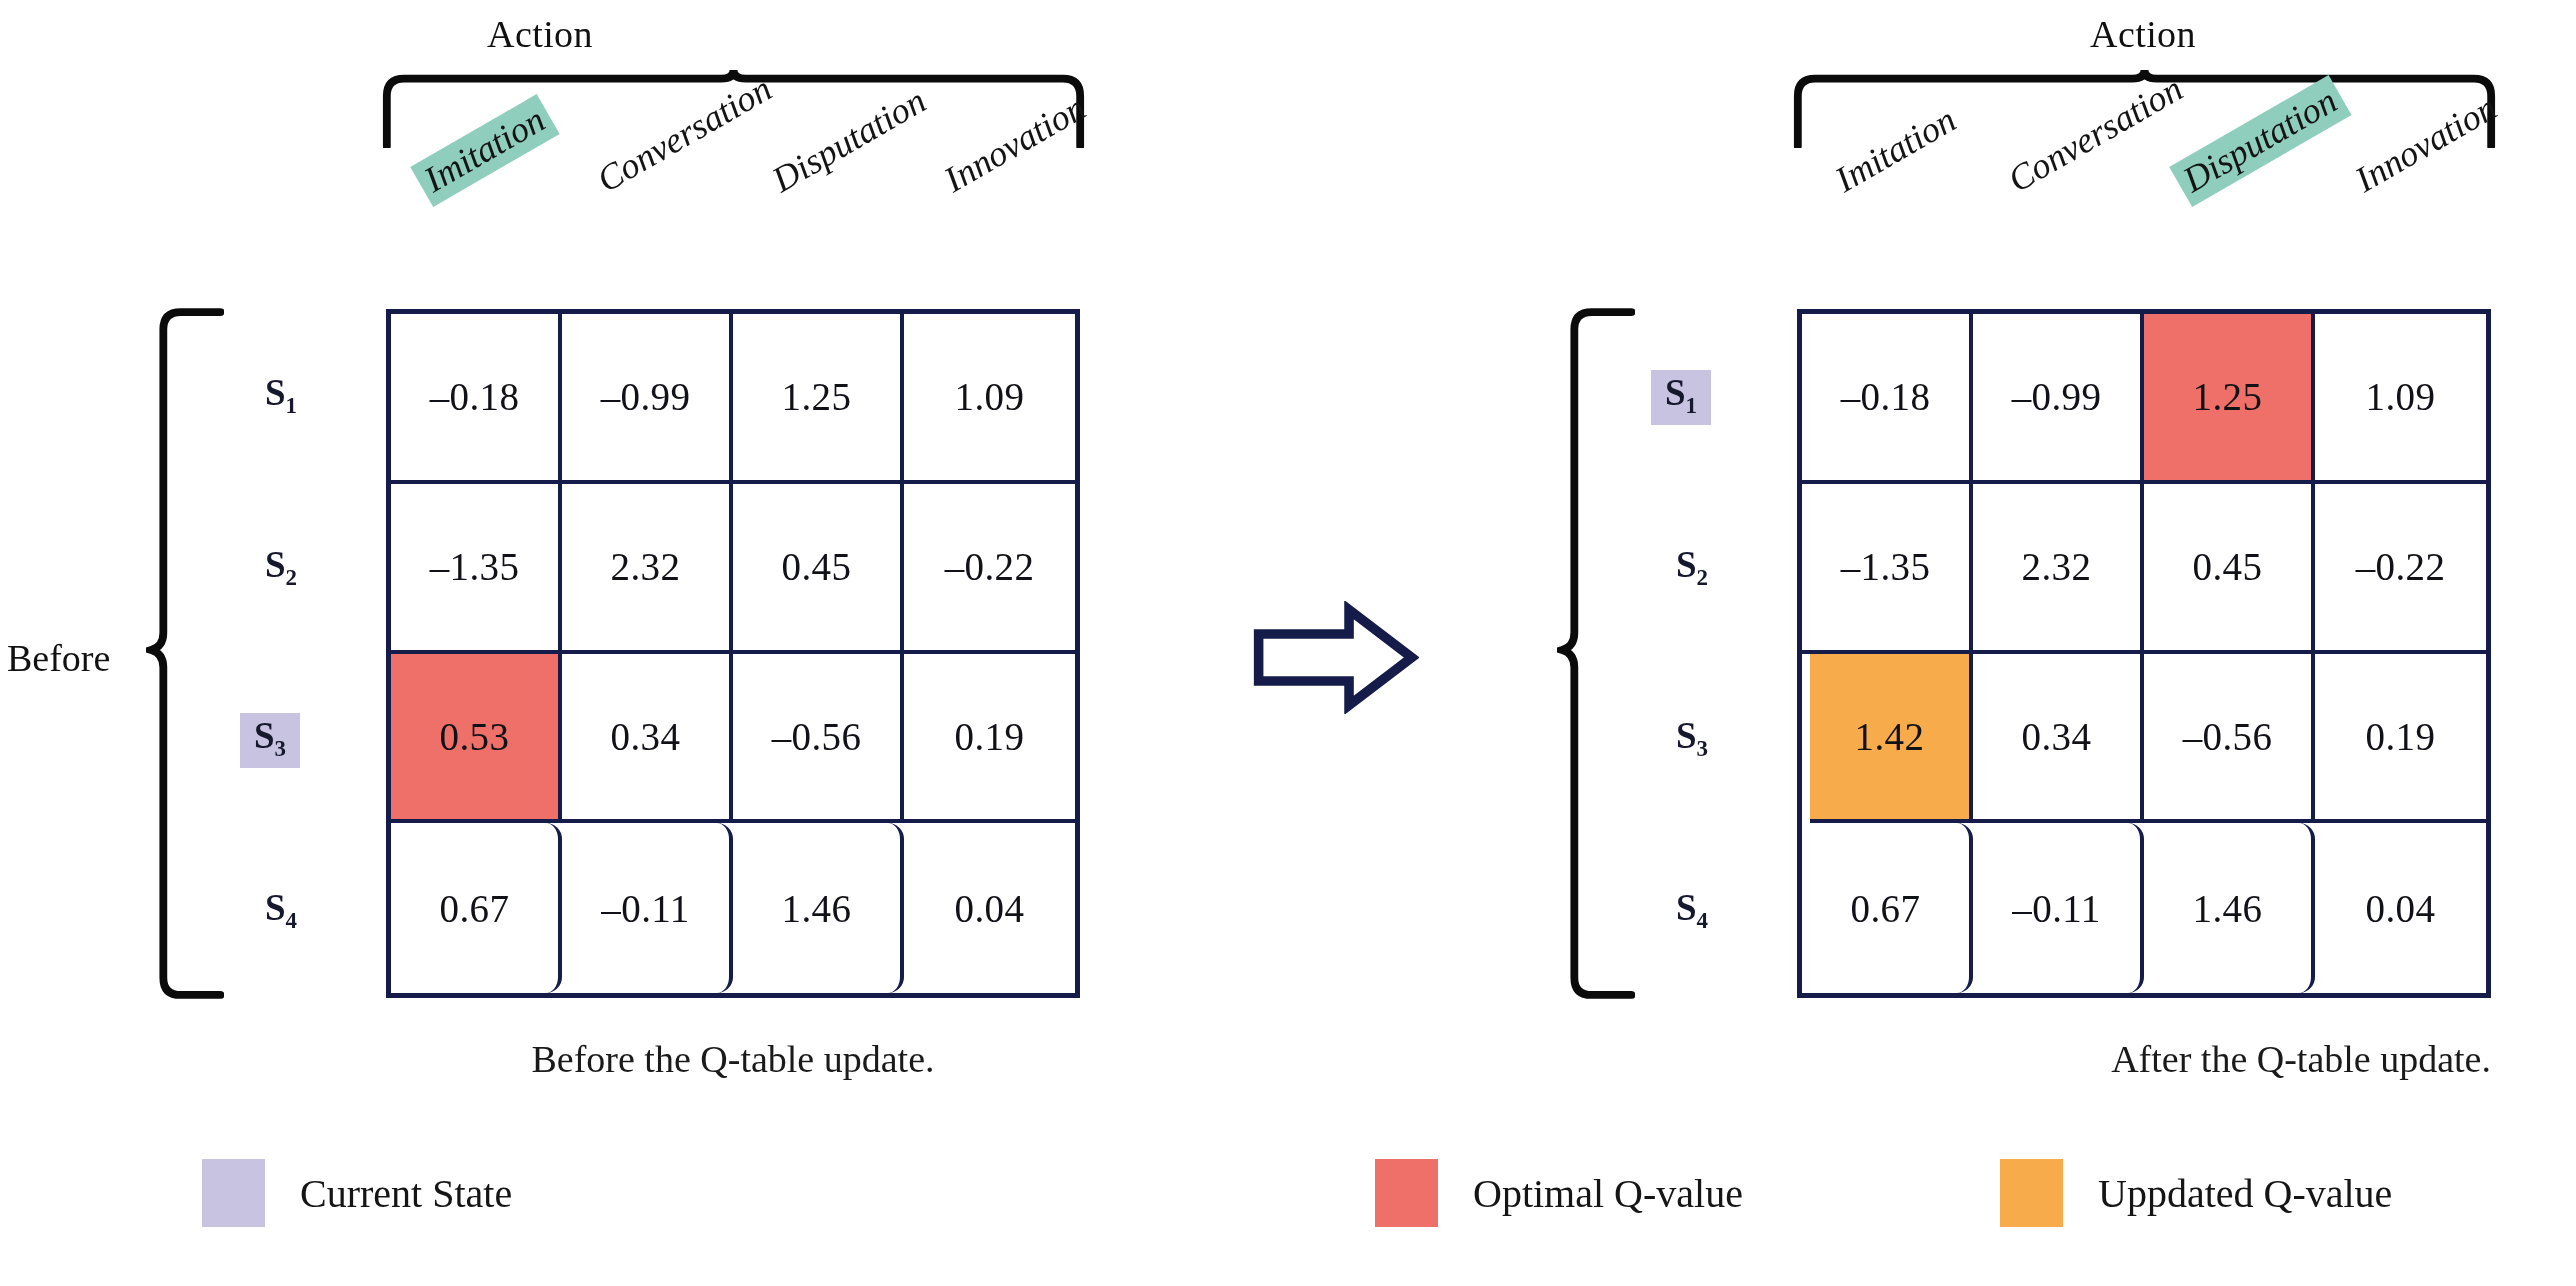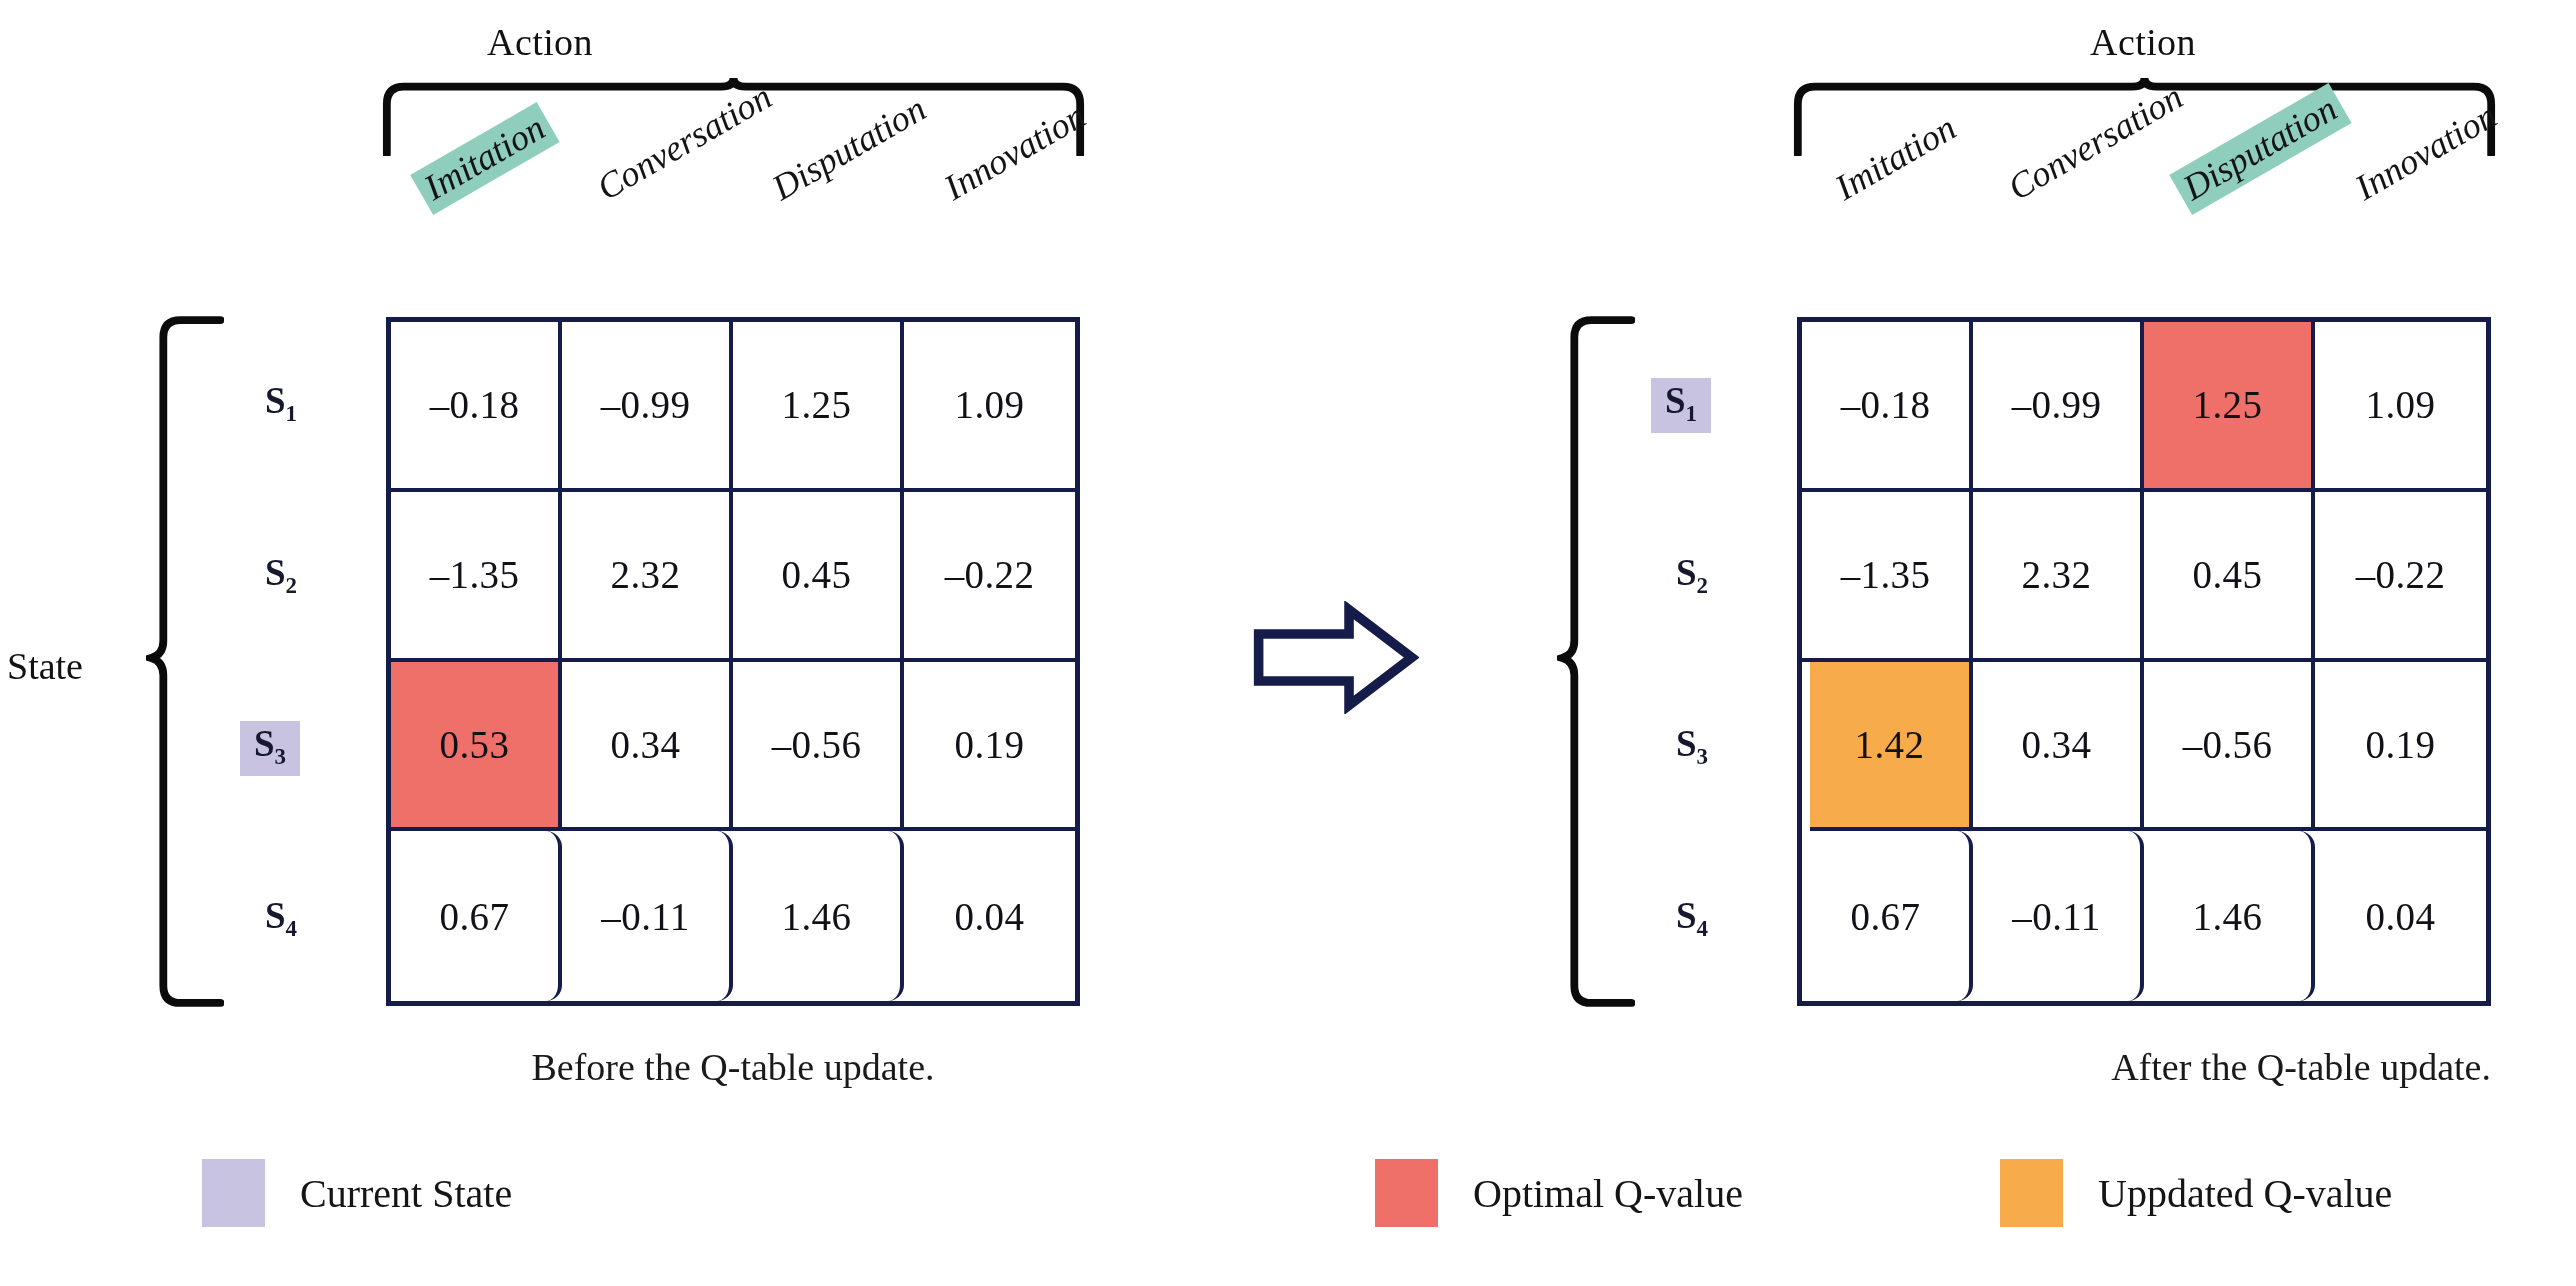--- a/index.html
+++ b/index.html
@@ -10,21 +10,21 @@
   #canvas {
     position: relative;
     width: 2576px;
     height: 1287px;
     background: #ffffff;
     font-family: "Liberation Serif", "DejaVu Serif", serif;
     overflow: hidden;
   }
 
   
-  .panel { position: absolute; top: 8px; width: 1288px; height: 1124px; }
+  .panel { position: absolute; top: 0; width: 1288px; height: 1124px; }
 
   
   .action-label {
     position: absolute;
     top: 12.2px;
     width: 100%;
     text-align: center;
     font-size: 38px;
     color: #111;
     letter-spacing: 0.4px;
@@ -137,21 +137,21 @@
 
     <svg class="top-brace" style="left:380px; top:70px;" width="707" height="78" viewBox="0 0 812 90">
       <path d="M6,88 L6,30 Q6,10 26,10 L392,10 Q406,10 406,0 Q406,10 420,10 L786,10 Q806,10 806,30 L806,88" fill="none" stroke="#0b0b0b" stroke-width="9" stroke-linecap="round"></path>
     </svg>
 
     <div class="col-head hl" style="left: 433px; top: 161px; background: rgb(143, 205, 189);">Imitation</div>
     <div class="col-head" style="left:606px;  top:161px;">Conversation</div>
     <div class="col-head" style="left:781px;  top:161px;">Disputation</div>
     <div class="col-head" style="left:953px; top:161px;">Innovation</div>
 
-    <div class="state-label" style="left:7px; top:636px;">State</div>
+    <div class="state-label" style="left:7px; top:636px;">Before</div>
 
     <svg class="left-brace" style="left:146px; top:305px;" width="78" height="697" viewBox="0 0 90 800">
       <path d="M86,6 L40,6 Q20,6 20,26 L20,376 Q20,392 6,396 Q20,400 20,416 L20,774 Q20,794 40,794 L86,794" fill="none" stroke="#0b0b0b" stroke-width="9" stroke-linecap="round"></path>
     </svg>
 
     <div class="row-label" style="left:251px; top:370px;"><span><span>S</span><sub>1</sub></span></div>
     <div class="row-label" style="left:251px; top:542px;"><span><span>S</span><sub>2</sub></span></div>
     <div class="row-label hl" style="left: 240px; top: 713px; background: rgb(200, 195, 224);"><span><span>S</span><sub>3</sub></span></div>
     <div class="row-label" style="left:251px; top:885px;"><span><span>S</span><sub>4</sub></span></div>
 

